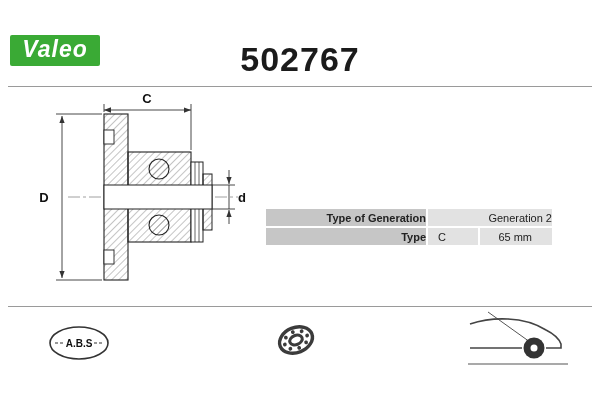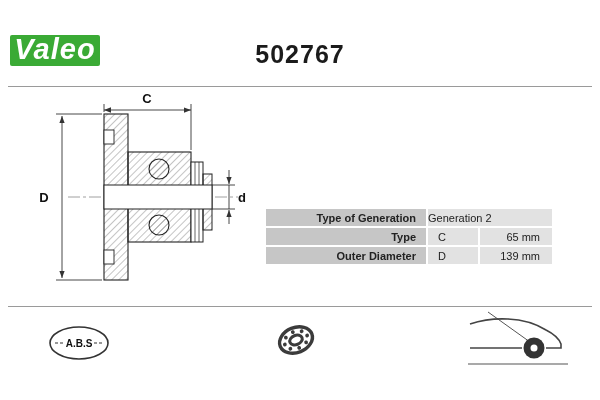--- a/index.html
+++ b/index.html
@@ -1,37 +1,37 @@
 <!DOCTYPE html>
 <html><head>
 <meta charset="utf-8">
 <style>
   * { margin:0; padding:0; box-sizing:border-box; }
   html,body { width:600px; height:400px; }
   body { background:#fff; font-family:"Liberation Sans", sans-serif; position:relative; overflow:hidden; color:#222; }
 
   .logo { position:absolute; left:10px; top:35px; width:90px; height:31px; background:#3aaa35;
-          color:#fff; font-style:italic; font-weight:bold; font-size:29px; text-align:center;
+          color:#fff; font-style:italic; font-weight:bold; font-size:23px; text-align:center;
           line-height:29px; letter-spacing:1px; border-radius:2px; }
   .part-number { position:absolute; left:0; right:0; top:40px; text-align:center;
-                 font-size:25px; font-weight:bold; color:#1b1b1b; letter-spacing:1px; }
+                 font-size:34px; font-weight:bold; color:#1b1b1b; letter-spacing:1px; }
 
   .rule { position:absolute; left:8px; right:8px; border-top:1px solid #9a9a9a; }
   .rule-top { top:86px; }
   .rule-bottom { top:306px; }
 
   .drawing { position:absolute; left:16px; top:92px; }
 
   .specs { position:absolute; left:264px; top:207px; border-collapse:separate; border-spacing:2px;
            font-size:11px; }
   .specs td { height:17px; vertical-align:middle; }
-  td.lbl { width:160px; background:#c6c6c6; font-weight:bold; text-align:right; padding-right:10px; }
+  td.lbl { width:160px; background:#c6c6c6; font-weight:bold; text-align:right; padding-right:0; }
   td.sym { width:50px; background:#e2e2e2; text-align:left; padding-left:10px; }
-  td.val { width:72px; background:#e2e2e2; text-align:right; padding-right:12px; }
-  td.valspan { background:#e2e2e2; text-align:left; }
+  td.val { width:72px; background:#e2e2e2; text-align:right; padding-right:20px; }
+  td.valspan { background:#e2e2e2; text-align:right; }
 
   .abs-icon { position:absolute; left:46px; top:322px; }
   .bearing-icon { position:absolute; left:272px; top:316px; }
   .car-icon { position:absolute; left:468px; top:310px; }
 
   svg text { font-family:"Liberation Sans", sans-serif; }
 </style>
 </head>
 <body>
 
@@ -102,25 +102,20 @@
     <tbody>
         <tr>
       <td class="lbl">Type of Generation</td>
       <td class="valspan" colspan="2">Generation 2</td>
     </tr>
     <tr>
       <td class="lbl">Type</td>
       <td class="sym">C</td>
       <td class="val">65 mm</td>
     </tr>
-    <tr>
-      <td class="lbl">Outer Diameter</td>
-      <td class="sym">D</td>
-      <td class="val">139 mm</td>
-    </tr>
   </tbody>
     </table>
 
   <div class="rule rule-bottom"></div>
 
   <svg class="abs-icon" width="66" height="42" viewBox="0 0 66 42">
     <ellipse cx="33" cy="21" rx="29" ry="16" fill="none" stroke="#333" stroke-width="1.6"></ellipse>
     <line x1="9" y1="21" x2="18" y2="21" stroke="#333" stroke-width="1.2" stroke-dasharray="3 2"></line>
     <line x1="48" y1="21" x2="57" y2="21" stroke="#333" stroke-width="1.2" stroke-dasharray="3 2"></line>
     <text x="33" y="25" text-anchor="middle" font-size="10" font-weight="bold" fill="#111">A.B.S</text>

